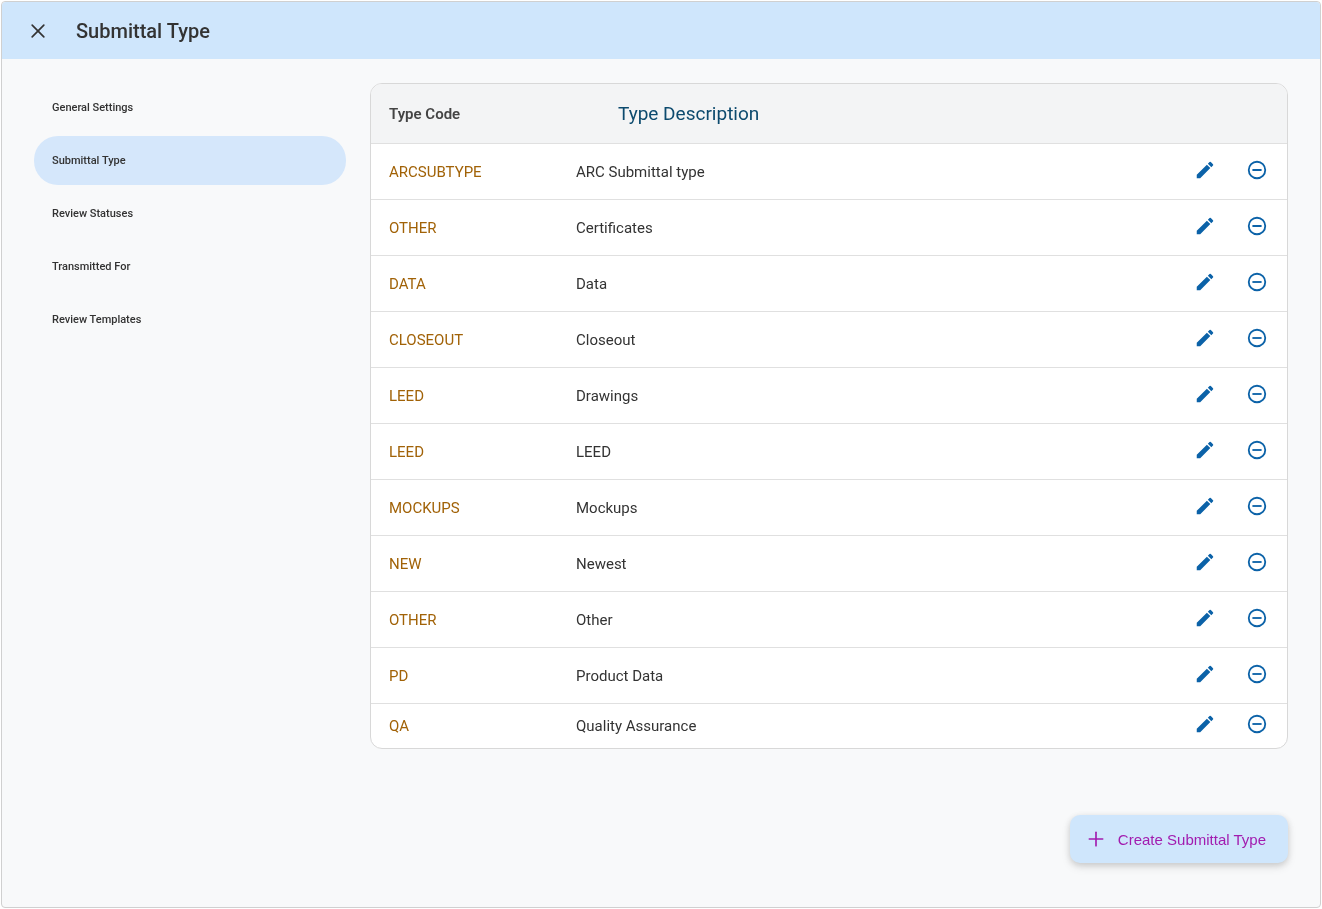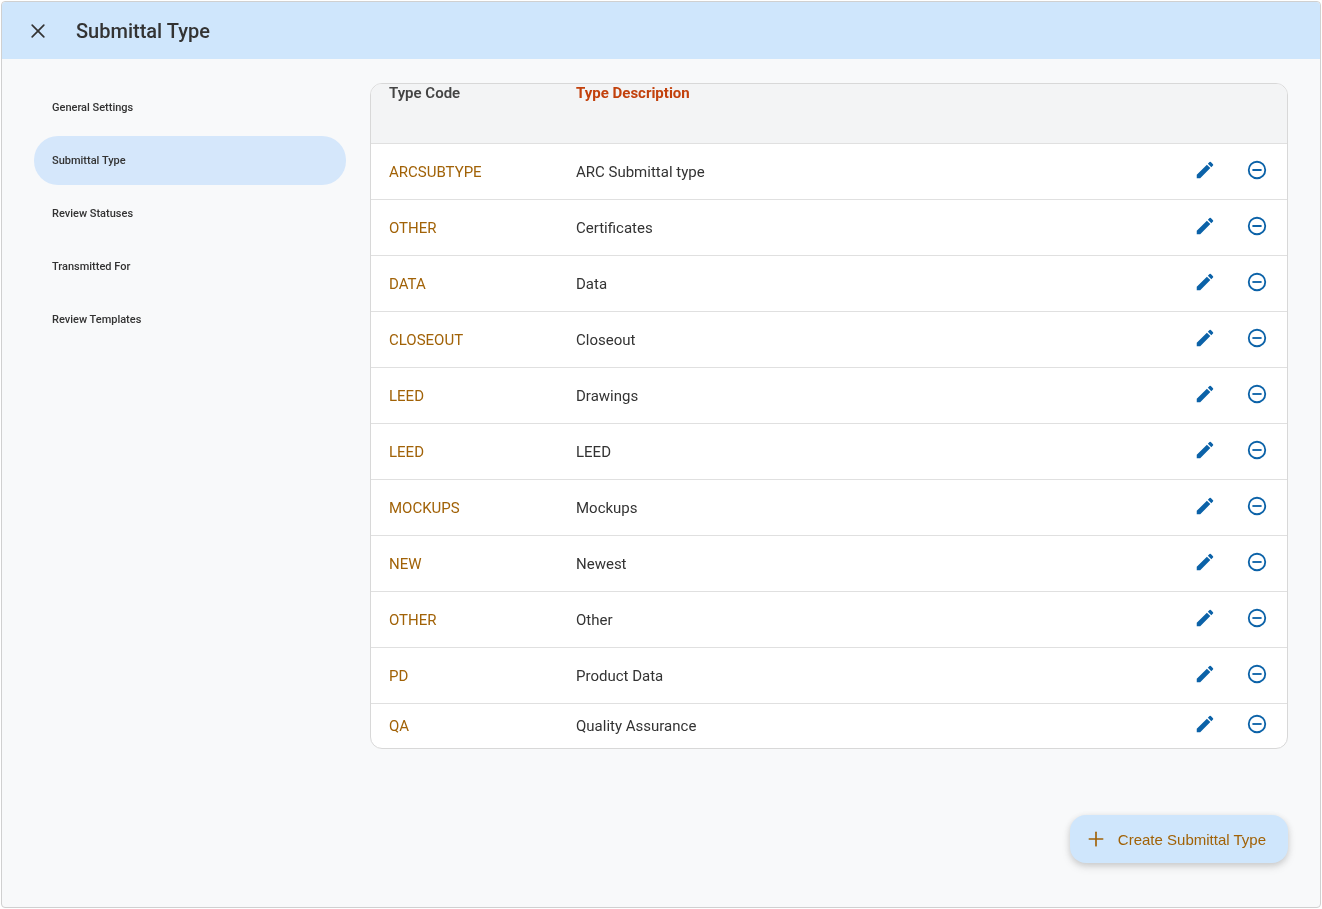--- a/index.html
+++ b/index.html
@@ -89,34 +89,36 @@
       overflow: hidden;
       background: #fff;
       flex-shrink: 1;
     }
     .table-header {
       display: flex;
       background: #f3f4f5;
       border-bottom: 1px solid #e0e0e0;
       padding: 0;
       height: 60px;
+      align-items: center;
+      gap: 42px;
     }
     .col-code {
       width: 205px;
       padding-left: 18px;
       font-size: 15px;
       font-weight: 600;
       color: #444;
     }
     .col-desc {
       flex: 1;
       padding-left: 0;
-      font-size: 15px;
-      font-weight: 700;
-      color: #c2410c;
+      font-size: 19px;
+      font-weight: 400;
+      color: #0c4a6e;
     }
     .col-actions {
       width: 110px;
     }
     .table-body {
       max-height: 612px;
       overflow: hidden;
     }
     .table-row {
       display: flex;
@@ -158,23 +160,23 @@
     }
     .icon-btn svg {
       width: 22px;
       height: 22px;
     }
     .create-btn {
       position: absolute;
       bottom: 44px;
       right: 32px;
       background: #cfe6fc;
-      color: #a16207;
+      color: #a21caf;
       border: none;
-      border-radius: 16px;
+      border-radius: 10px;
       padding: 14px 22px 14px 16px;
       font-size: 15px;
       font-weight: 500;
       display: flex;
       align-items: center;
       gap: 12px;
       cursor: pointer;
       box-shadow: 0 2px 6px rgba(0,0,0,0.12), 0 4px 10px rgba(0,0,0,0.1);
     }
     .create-btn svg {

